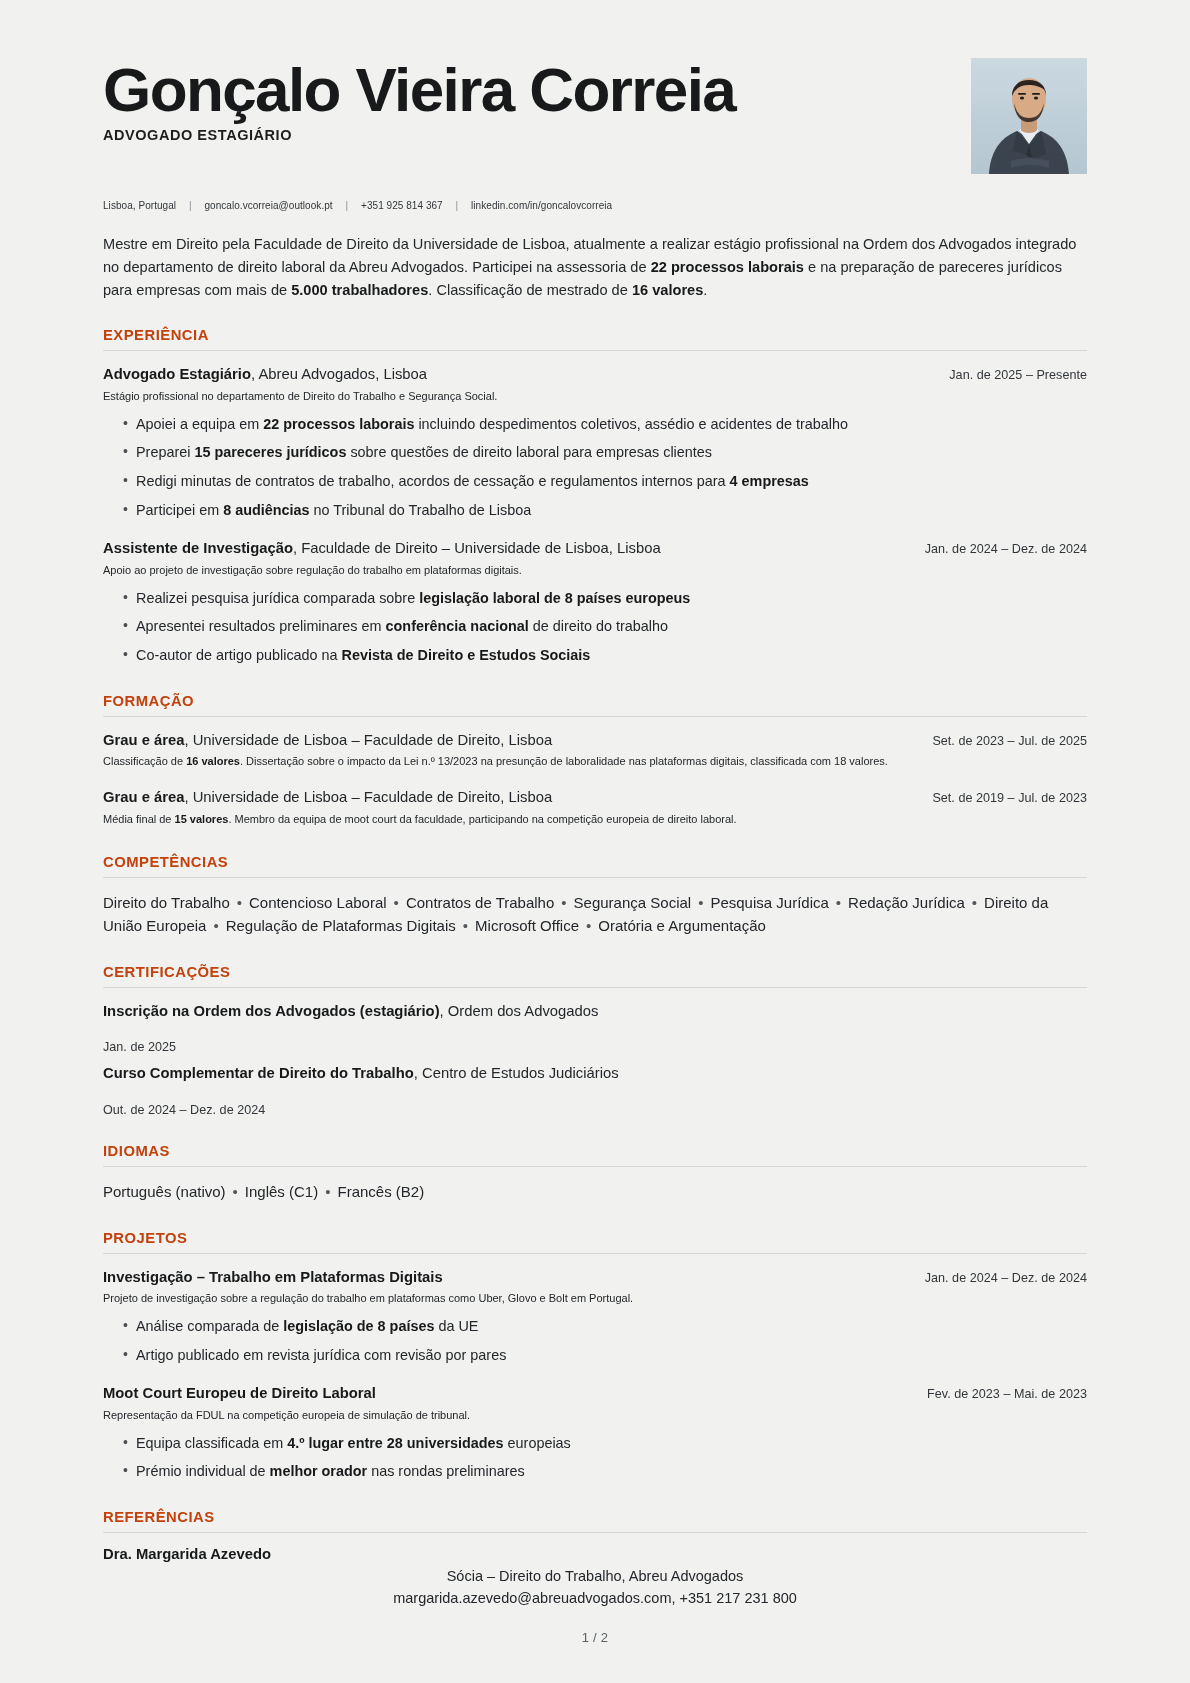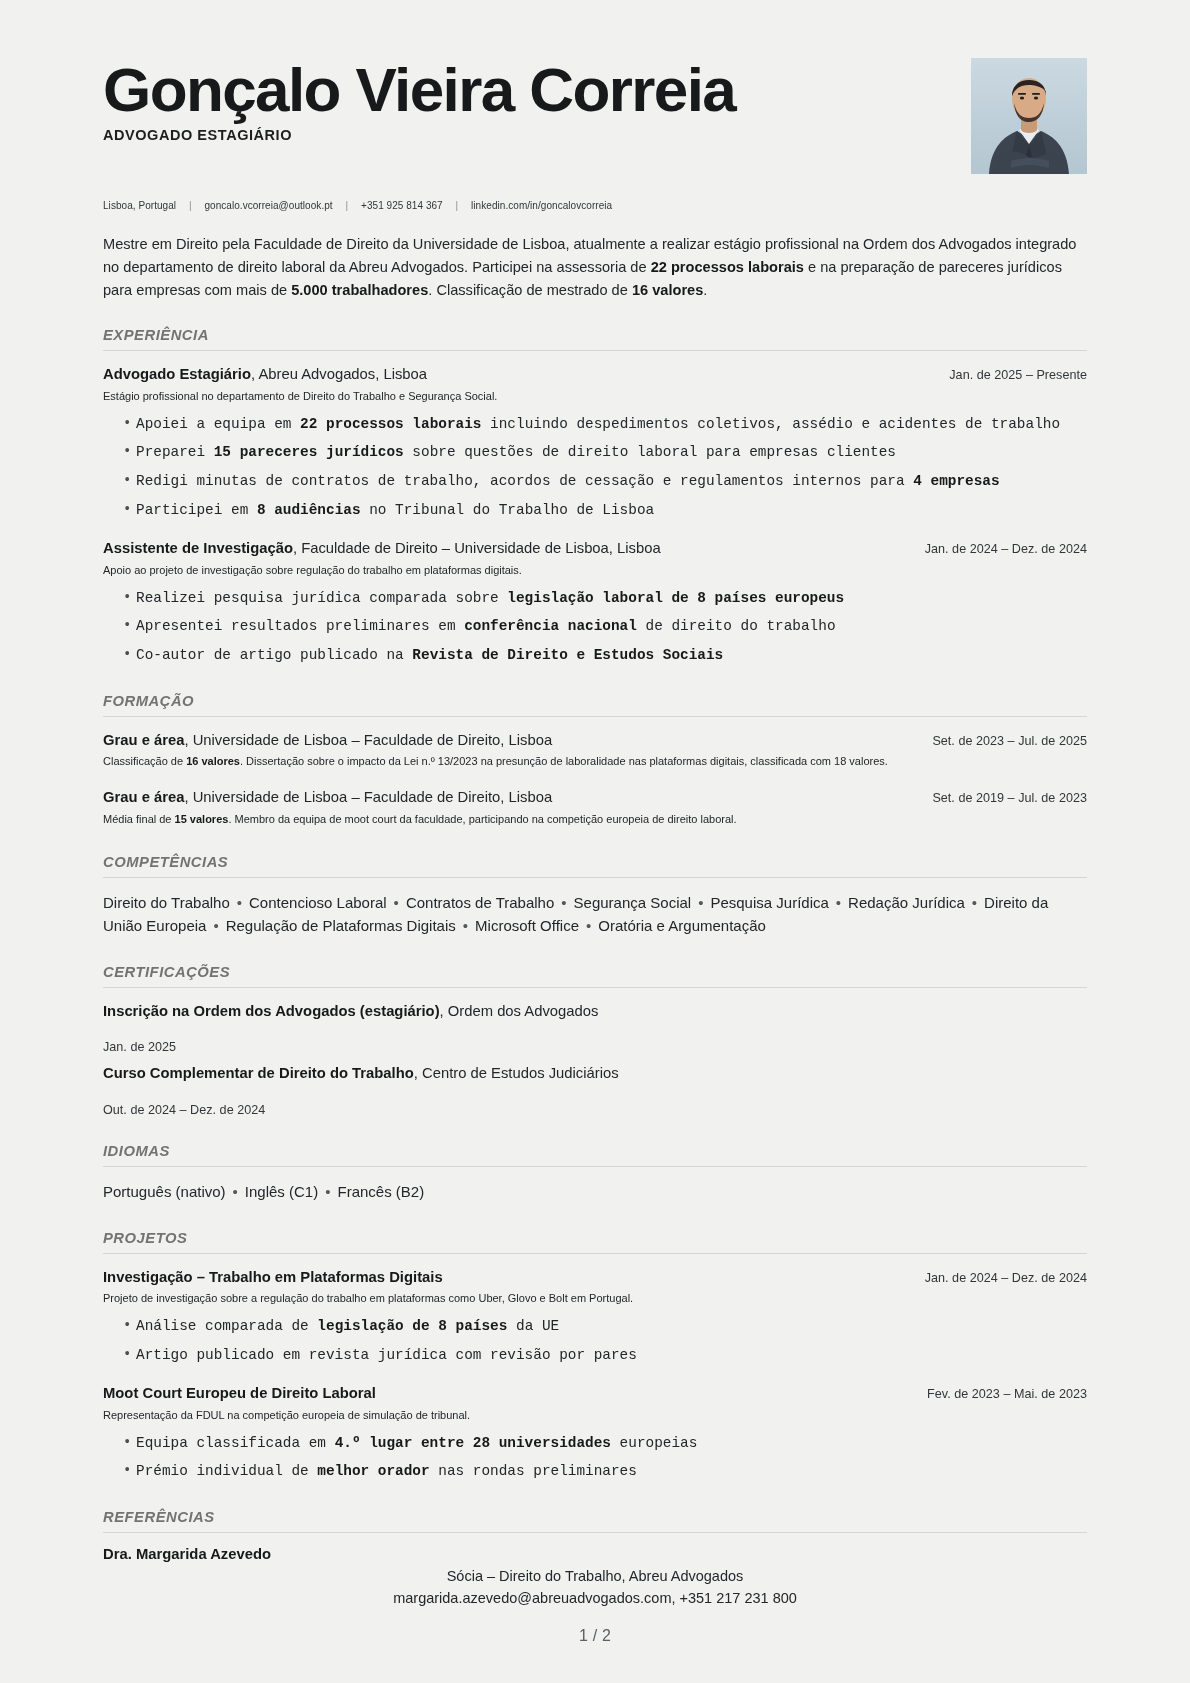--- a/index.html
+++ b/index.html
@@ -80,24 +80,23 @@
     max-width: 1040px;
   }
   .summary b, .bullets b, .sub-line b, .item-title b { font-weight: 700; color: #17191a; }
 
   
   .section { margin-top: 26px; }
   .section-title {
     font-size: 14.8px;
     font-weight: 700;
     letter-spacing: 0.5px;
-    color: #737373;
+    color: #c2410c;
     text-transform: uppercase;
     margin: 0 0 7px 0;
-    font-style: italic;
   }
   .rule {
     height: 1px;
     background: #d5d7d3;
     width: 100%;
     margin-bottom: 13px;
   }
 
   
   .entry { margin-bottom: 17px; }
@@ -134,21 +133,20 @@
     padding: 0;
     list-style: none;
   }
   .bullets li {
     position: relative;
     font-size: 14.4px;
     line-height: 1.5;
     color: #23262a;
     padding-left: 33px;
     margin-bottom: 7px;
-    font-family: Liberation Mono, monospace;
   }
   .bullets li:last-child { margin-bottom: 0; }
   .bullets li::before {
     content: "•";
     position: absolute;
     left: 20px;
     top: -1px;
     color: #4a4e52;
     font-size: 14px;
   }
@@ -191,21 +189,21 @@
     text-align: center;
   }
 
   
   .footer {
     position: absolute;
     left: 0;
     right: 0;
     bottom: 38px;
     text-align: center;
-    font-size: 16px;
+    font-size: 13px;
     color: #5b6066;
     letter-spacing: 0.2px;
   }
 </style>
 </head>
 <body>
 
 <div class="page">
 
   <div class="header">

